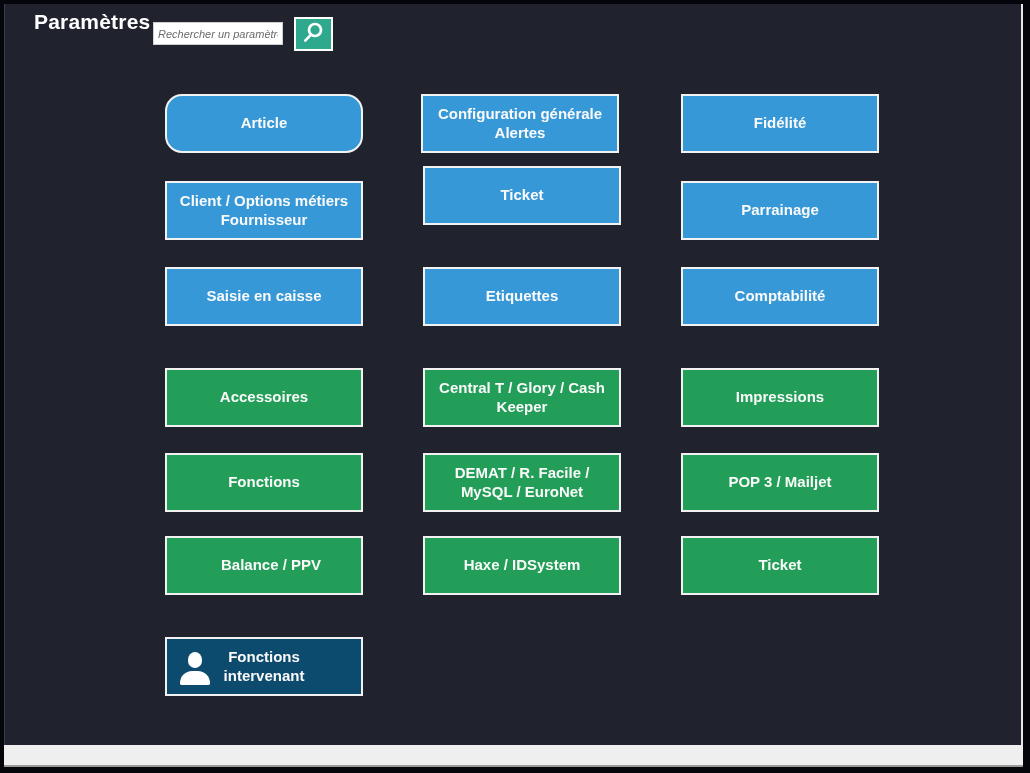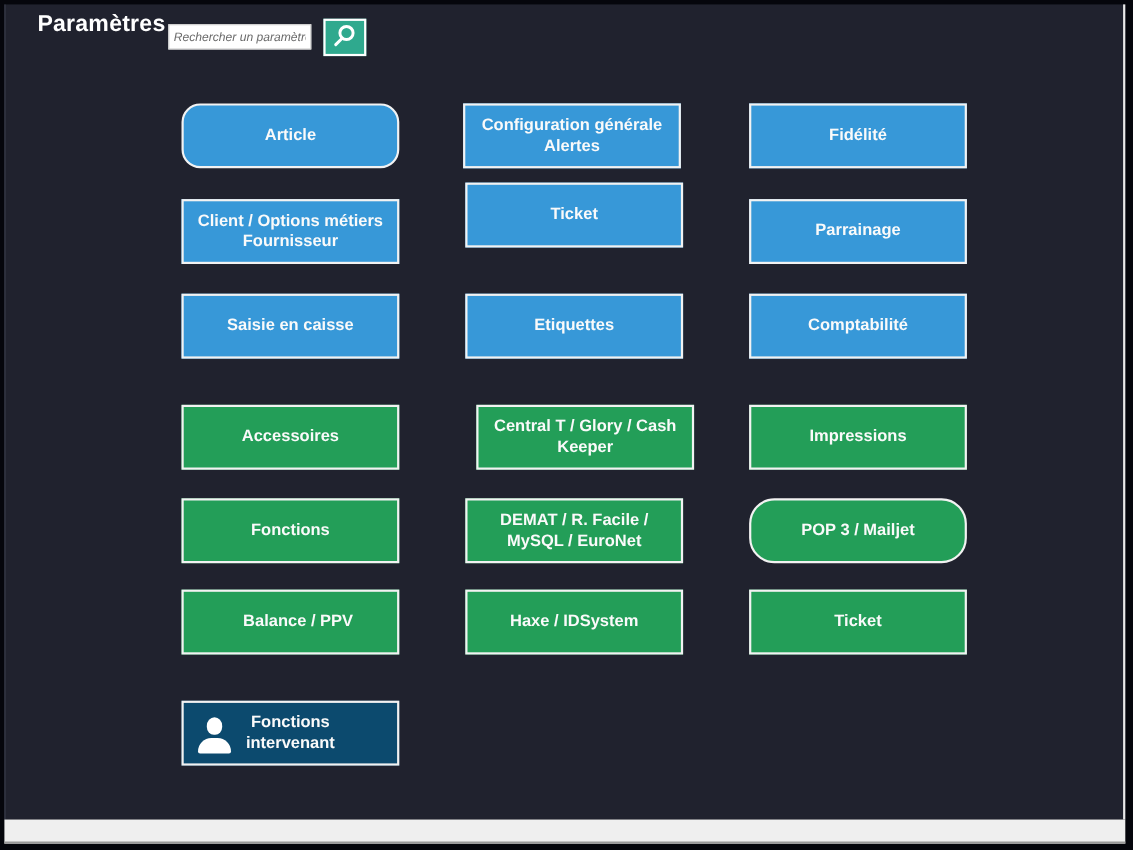--- a/index.html
+++ b/index.html
@@ -101,27 +101,27 @@
 Alertes</span></button>
       <button class="grid-btn blue" style="left: 676px; top: 90px;"><span>Fidélité</span></button>
       <button class="grid-btn blue" style="left: 160px; top: 177px;"><span>Client / Options métiers
 Fournisseur</span></button>
       <button class="grid-btn blue" style="left: 418px; top: 162px;"><span>Ticket</span></button>
       <button class="grid-btn blue" style="left: 676px; top: 177px;"><span>Parrainage</span></button>
       <button class="grid-btn blue" style="left: 160px; top: 263px;"><span>Saisie en caisse</span></button>
       <button class="grid-btn blue" style="left: 418px; top: 263px;"><span>Etiquettes</span></button>
       <button class="grid-btn blue" style="left: 676px; top: 263px;"><span>Comptabilité</span></button>
       <button class="grid-btn green" style="left: 160px; top: 364px;"><span>Accessoires</span></button>
-      <button class="grid-btn green" style="left: 428px; top: 364px; text-align: center;"><span>Central T / Glory / Cash
+      <button class="grid-btn green" style="left: 418px; top: 364px; text-align: center;"><span>Central T / Glory / Cash
 Keeper</span></button>
       <button class="grid-btn green" style="left: 676px; top: 364px;"><span>Impressions</span></button>
       <button class="grid-btn green" style="left: 160px; top: 449px;"><span>Fonctions</span></button>
       <button class="grid-btn green" style="left: 418px; top: 449px;"><span>DEMAT / R. Facile /
 MySQL / EuroNet</span></button>
-      <button class="grid-btn green" style="left: 676px; top: 449px; border-radius: 23px;"><span>POP 3 / Mailjet</span></button>
+      <button class="grid-btn green" style="left: 676px; top: 449px;"><span>POP 3 / Mailjet</span></button>
       <button class="grid-btn green" style="left: 160px; top: 532px; padding-left: 16px;"><span>Balance / PPV</span></button>
       <button class="grid-btn green" style="left: 418px; top: 532px;"><span>Haxe / IDSystem</span></button>
       <button class="grid-btn green" style="left: 676px; top: 532px;"><span>Ticket</span></button>
       <button class="grid-btn orange" style="left: 160px; top: 633px;"><span class="person-icon"><span class="head"></span><span class="torso"></span></span><span>Fonctions
 intervenant</span></button>
     </div>
 
 </div>
 
 <div class="footer-bar"></div>

